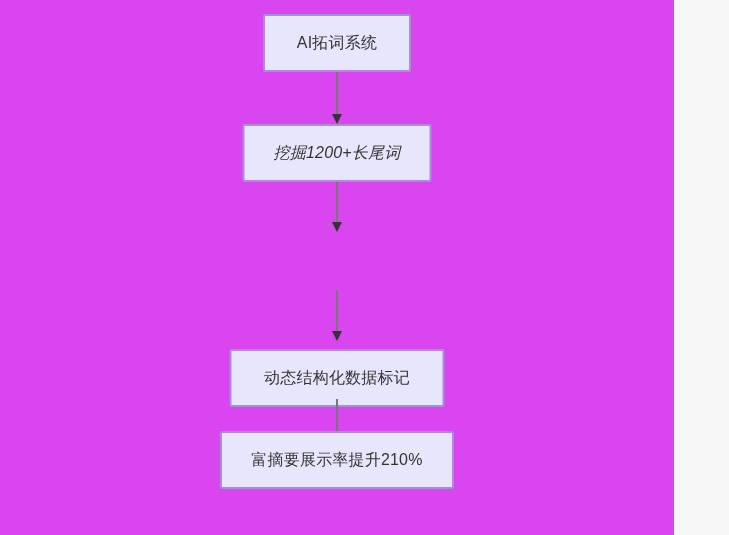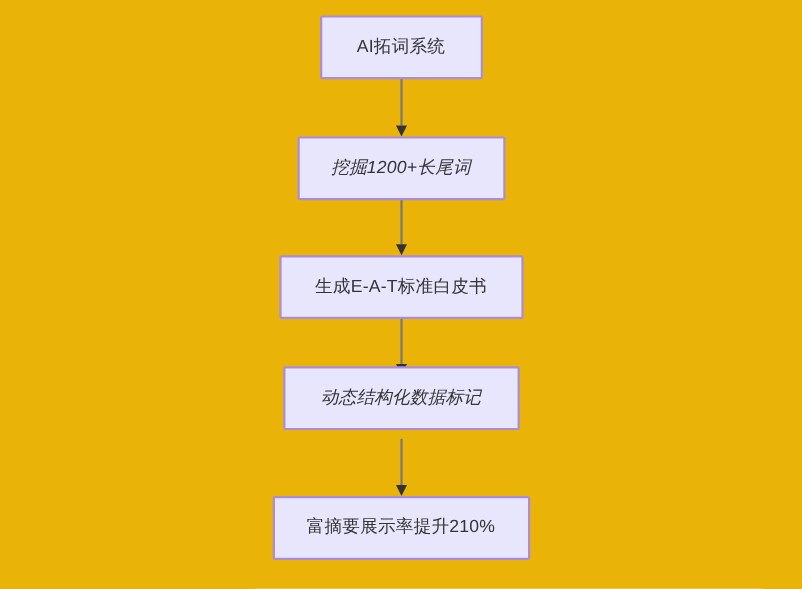--- a/index.html
+++ b/index.html
@@ -9,23 +9,24 @@
   }
   body {
     width: 729px;
     height: 535px;
     background: #f7f7f7;
     font-family: "Liberation Sans", "DejaVu Sans", sans-serif;
     overflow: hidden;
   }
   #flowchart-canvas {
     position: relative;
-    width: 729px;
+    width: 660px;
     height: 535px;
-    background: #eab308;
+    background: #d946ef;
+    padding-left: 14px;
   }
   .node {
     position: absolute;
     box-sizing: border-box;
     display: flex;
     align-items: center;
     justify-content: center;
     height: 58px;
     background: #e8e6fc;
     border: 2px solid #a98cdb;
@@ -63,22 +64,22 @@
     width: 0;
     height: 0;
     border-left: 5px solid transparent;
     border-right: 5px solid transparent;
     border-top: 10px solid #333333;
   }
   
   #node-0 { top: 14px;  width: 148px; }
   #node-1 { top: 124px; width: 189px; font-style: italic; }
   #node-2 { top: 232px; width: 222px; }
-  #node-3 { top: 333px; width: 215px; font-style: italic; }
-  #node-4 { top: 451px; width: 234px; }
+  #node-3 { top: 349px; width: 215px; }
+  #node-4 { top: 431px; width: 234px; }
   
   #edge-0 { top: 72px;  height: 52px; }
   #edge-1 { top: 182px; height: 50px; }
   #edge-2 { top: 290px; height: 51px; }
   #edge-3 { top: 399px; height: 52px; }
   #edge-0 .edge-line { height: 42px; }
   #edge-1 .edge-line { height: 40px; }
   #edge-2 .edge-line { height: 41px; }
   #edge-3 .edge-line { height: 42px; }
 </style>
@@ -98,23 +99,20 @@
 
   <div class="node" id="node-1">
     <span class="node-label">挖掘1200+长尾词</span>
   </div>
 
   <div class="edge" id="edge-1">
     <div class="edge-line"></div>
     <div class="edge-arrow"></div>
   </div>
 
-  <div class="node" id="node-2">
-    <span class="node-label">生成E-A-T标准白皮书</span>
-  </div>
 
   <div class="edge" id="edge-2">
     <div class="edge-line"></div>
     <div class="edge-arrow"></div>
   </div>
 
   <div class="node" id="node-3">
     <span class="node-label">动态结构化数据标记</span>
   </div>
 

